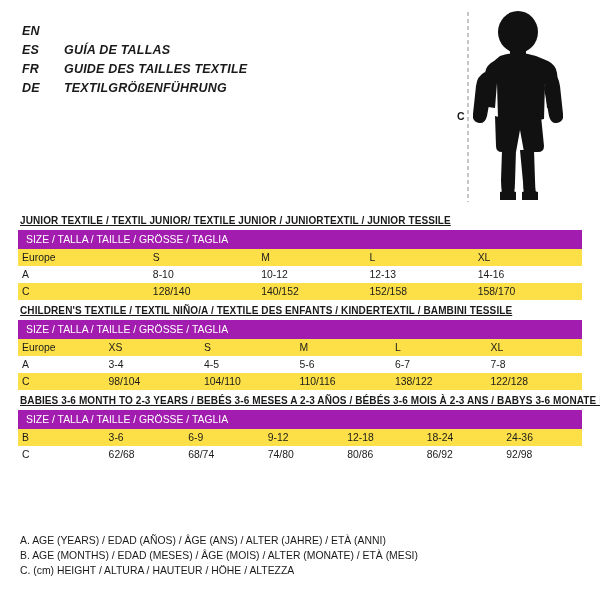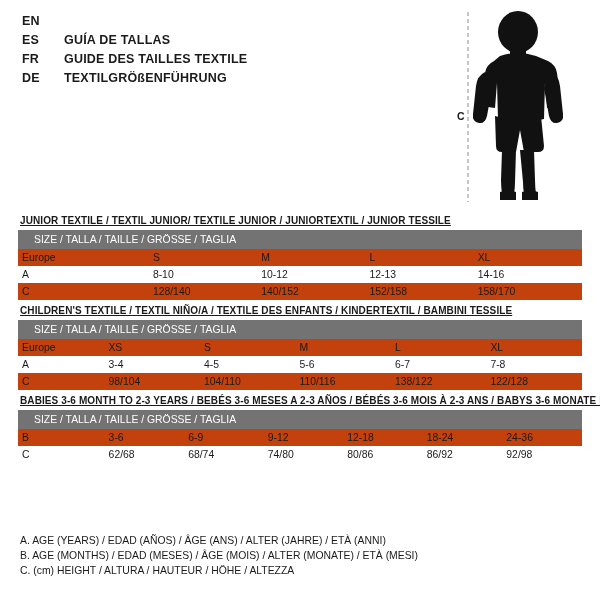--- a/index.html
+++ b/index.html
@@ -19,23 +19,24 @@
     position: relative;
     width: 600px;
     height: 600px;
     box-sizing: border-box;
     padding: 14px 10px 8px 18px;
   }
 
   
   .lang-block {
     position: absolute;
-    top: 14px;
+    top: 24px;
     left: 22px;
     width: 400px;
+    font-style: italic;
   }
   .lang-row {
     display: flex;
     align-items: baseline;
     height: 19px;
     font-size: 12.5px;
     letter-spacing: 0.2px;
   }
   .lang-code {
     width: 42px;
@@ -90,27 +91,27 @@
     width: 100%;
     table-layout: fixed;
   }
   td {
     font-size: 10.4px;
     padding: 2px 0 2px 4px;
     line-height: 13px;
     vertical-align: middle;
   }
   tr.head td {
-    background: #737373;
+    background: #a21caf;
     color: #ffffff;
     font-weight: 400;
     font-size: 10.4px;
-    padding: 3px 0 3px 16px;
-  }
-  tr.shaded td { background: #c2410c; }
+    padding: 3px 0 3px 8px;
+  }
+  tr.shaded td { background: #fde047; }
   tr.plain td { background: #ffffff; }
 
   
   .tbl-junior col.c0 { width: 110px; }
   .tbl-junior col.cx { width: 91px; }
 
   .tbl-children col.c0 { width: 86px; }
   .tbl-children col.cx { width: 95px; }
 
   .tbl-babies col.c0 { width: 86px; }

